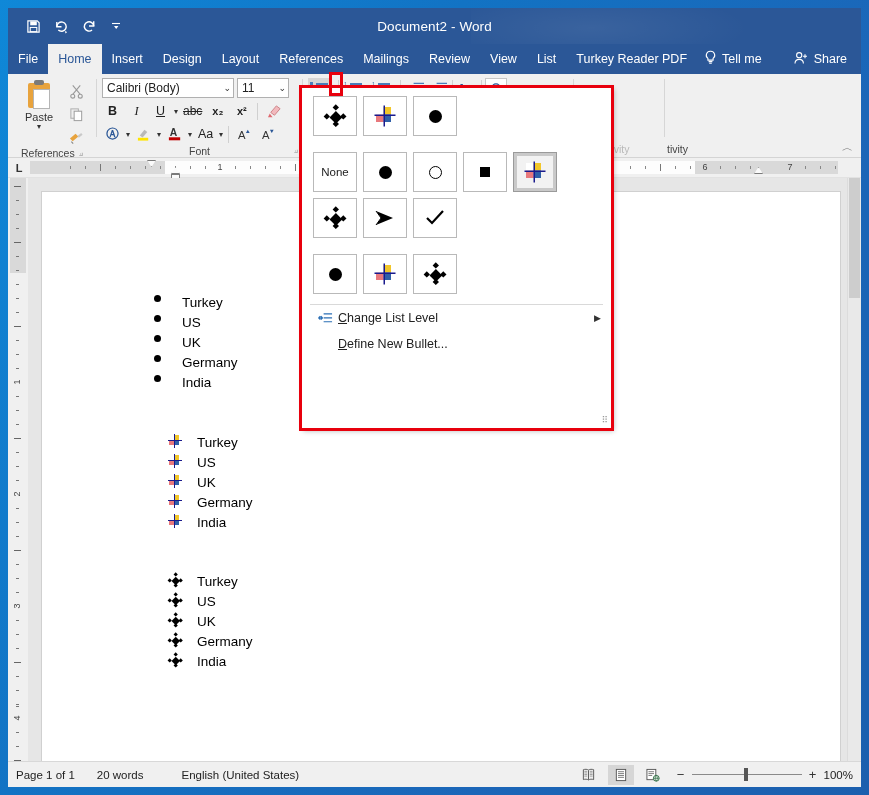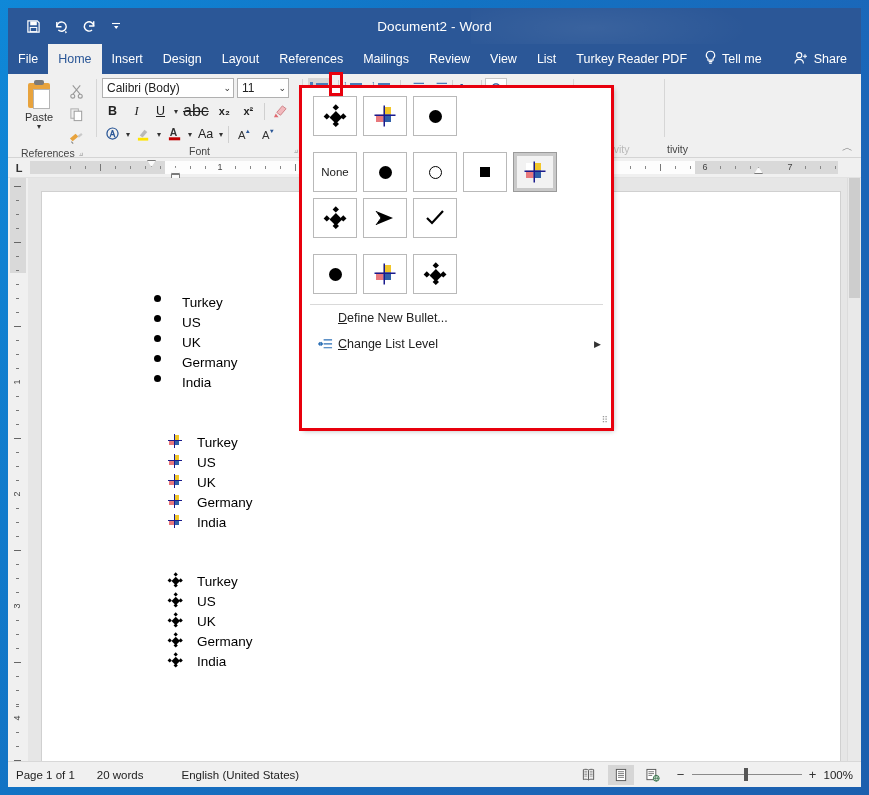--- a/index.html
+++ b/index.html
@@ -359,21 +359,21 @@
             <div class="combo" style="width:52px;">
               <span class="cv">11</span>
               <span class="cc">⌄</span>
             </div>
           </div>
           <div class="frow">
             <span class="fbtn bold">B</span>
             <span class="fbtn ital">I</span>
             <span class="fbtn under">U</span>
             <span class="mini-caret">▾</span>
-            <span class="fbtn" style="text-decoration:line-through;font-size:16px;">abc</span>
+            <span class="fbtn" style="text-decoration:line-through;font-size:12px;">abc</span>
             <span class="fbtn" style="font-weight:bold;font-size:11px;">x₂</span>
             <span class="fbtn" style="font-weight:bold;font-size:11px;">x²</span>
             <span class="vsep"></span>
             <span class="fbtn">
               <svg width="16" height="15" viewBox="0 0 17 16">
                   <path d="M11 2l4 3-6 7-4-3z" fill="#f2b9bd" stroke="#c7787c" stroke-width=".9"></path>
                   <path d="M4 10l-2 4h5z" fill="#e06a70"></path>
                 </svg>
             </span>
           </div>
@@ -909,31 +909,31 @@
           <i class="d-b"></i>
           <i class="d-l"></i>
           <i class="d-r"></i>
         </span>
     </div>
   </div>
 
   <div class="bp-divider"></div>
 
   <div class="bp-menu-item">
-    <span class="mi-ico"></span>
-    <span class="mi-lbl"><span class="ul1">D</span><span>efine New Bullet...</span></span>
-  </div>
-  <div class="bp-menu-item">
     <span class="mi-ico">
       <svg width="15" height="12" viewBox="0 0 16 12">
           <path d="M6 1.5h9M6 5.8h9M6 10h9" stroke="#2b6fb5" stroke-width="1.3"></path>
           <path d="M0.5 5.8h4.5M0.5 5.8l2-1.8M0.5 5.8l2 1.8M5 5.8l-2-1.8M5 5.8l-2 1.8" stroke="#2b6fb5" stroke-width="1.2" fill="none"></path>
         </svg>
     </span>
     <span class="mi-lbl"><span class="ul1">C</span><span>hange List Level</span></span>
     <span class="mi-arrow">▶</span>
   </div>
+  <div class="bp-menu-item">
+    <span class="mi-ico"></span>
+    <span class="mi-lbl"><span class="ul1">D</span><span>efine New Bullet...</span></span>
+  </div>
 
   <span class="bp-resize">⠿</span>
 </div>
 
 <div class="redbox" style="left:329px; top:72px; width:14px; height:24px;"></div>
 <div class="redbox" style="left:299px; top:85px; width:315px; height:346px;"></div>
 
 </body></html>

